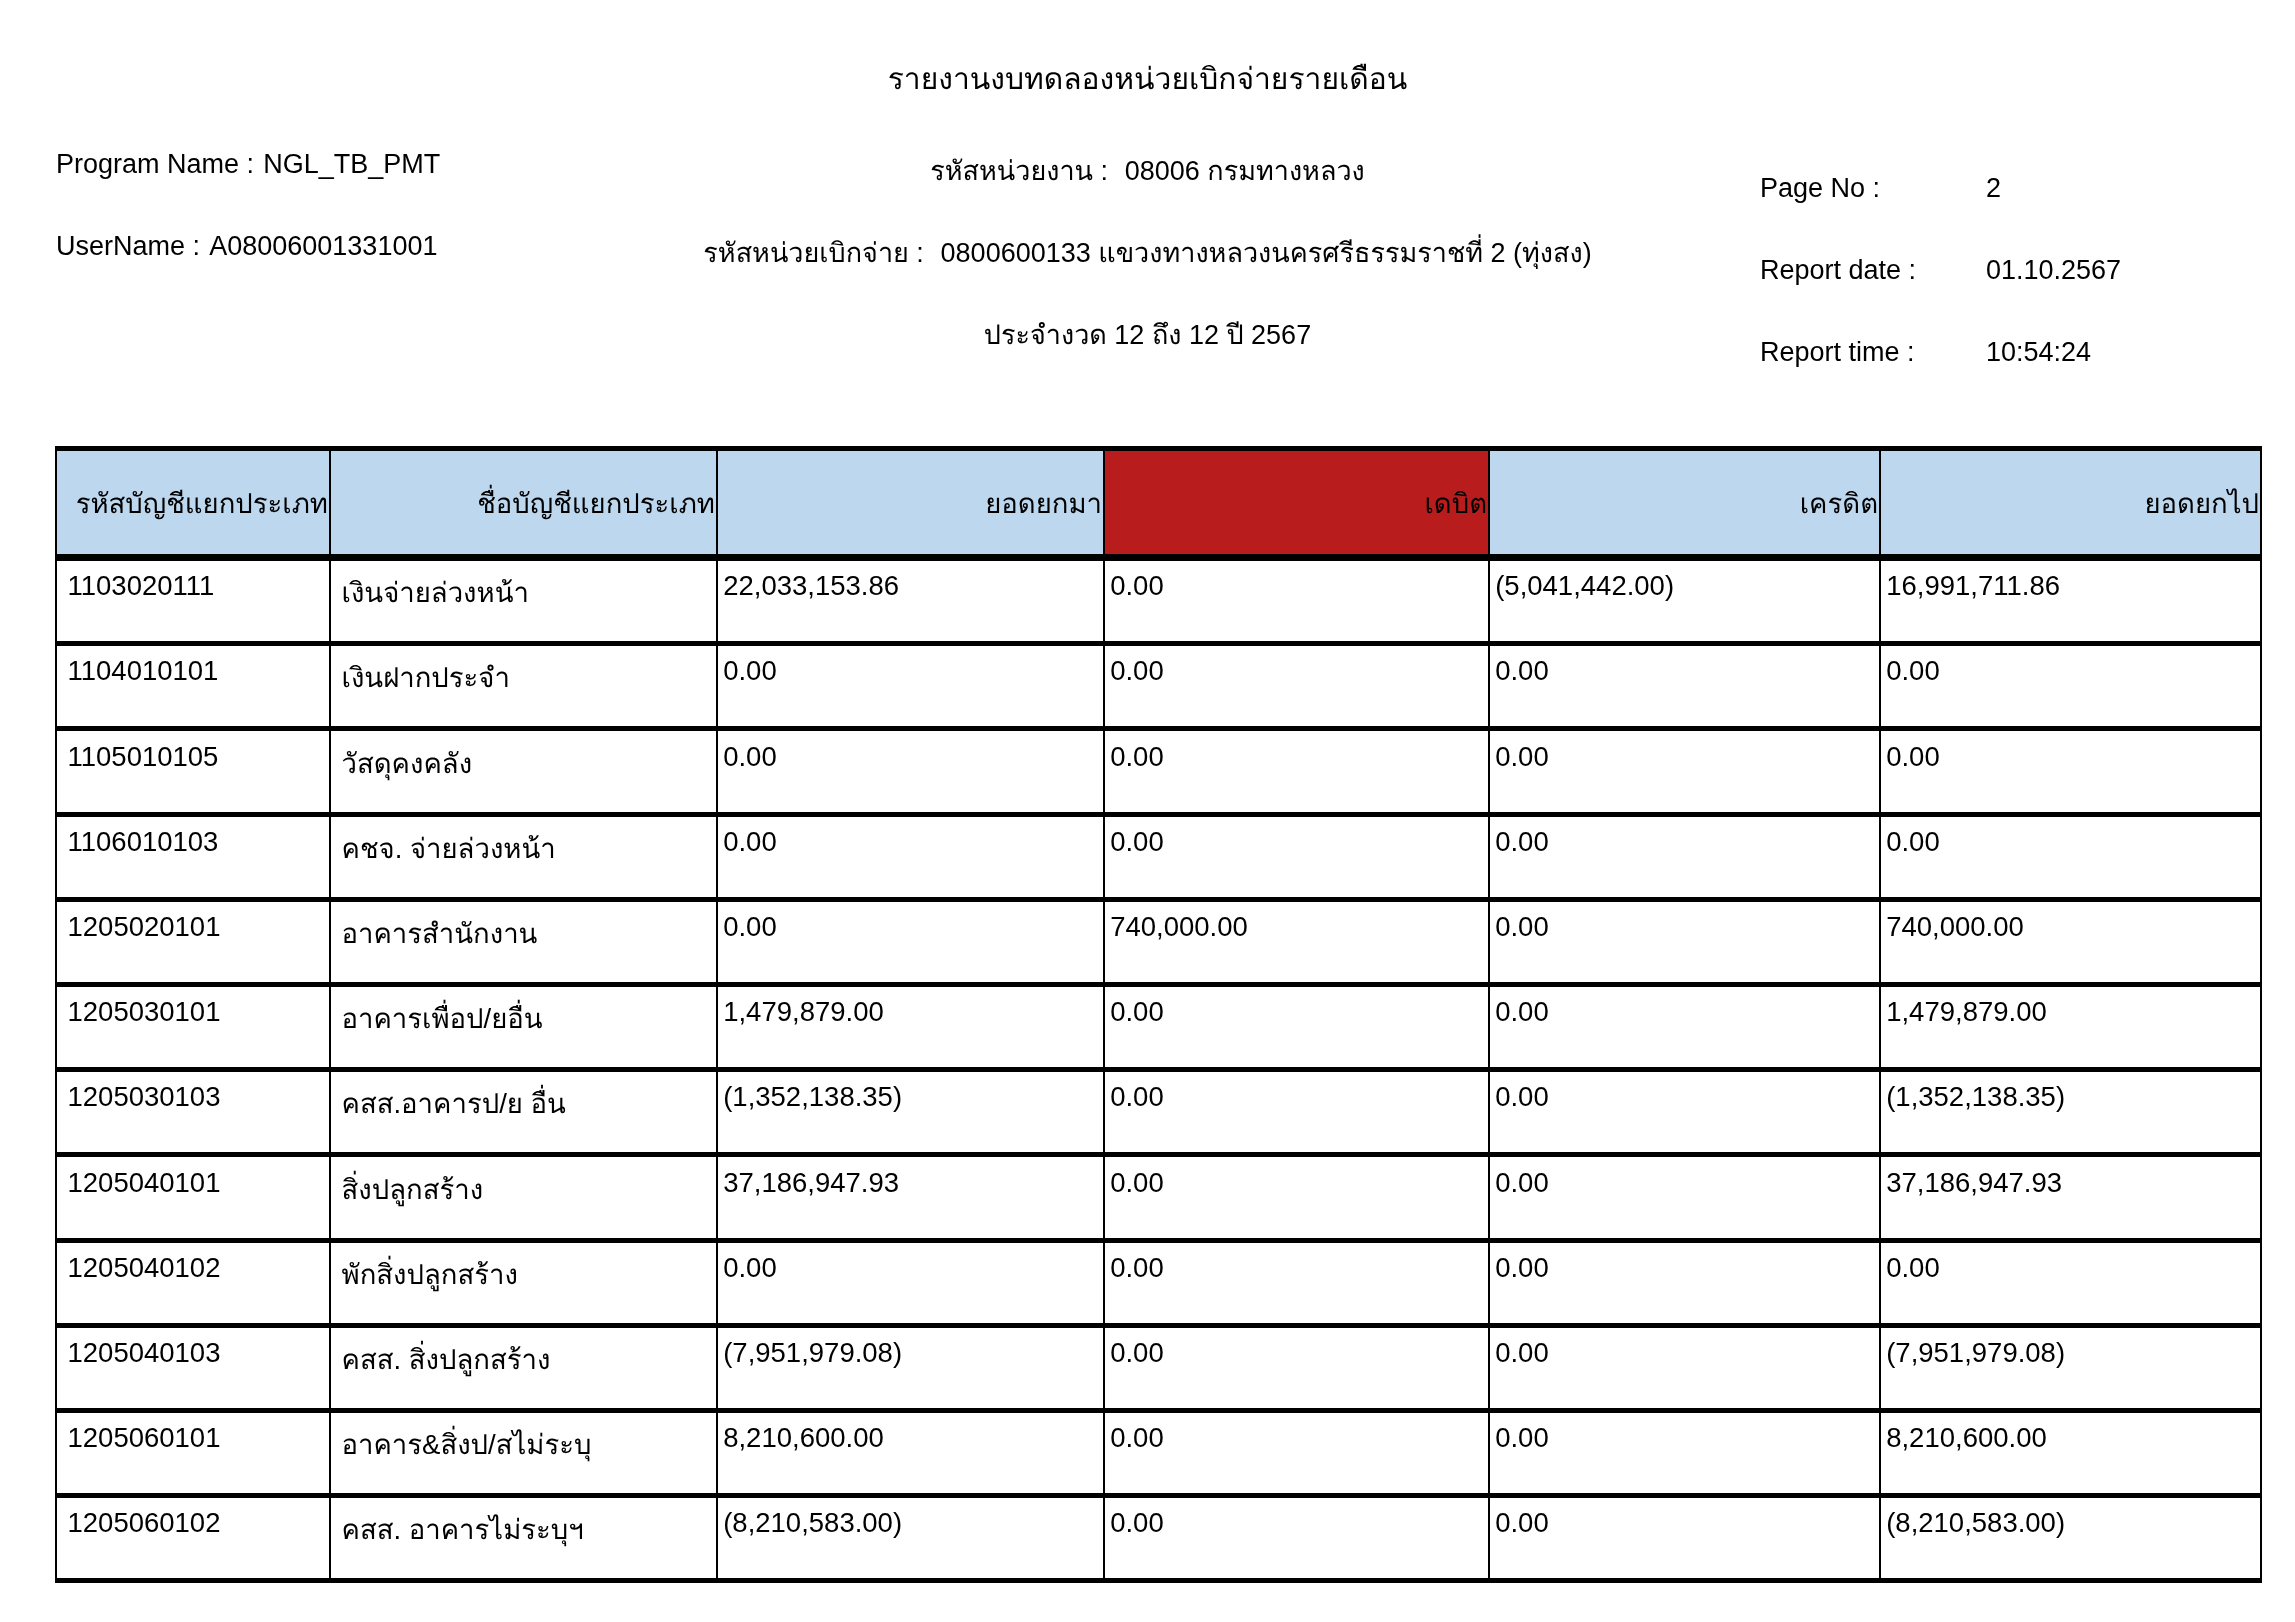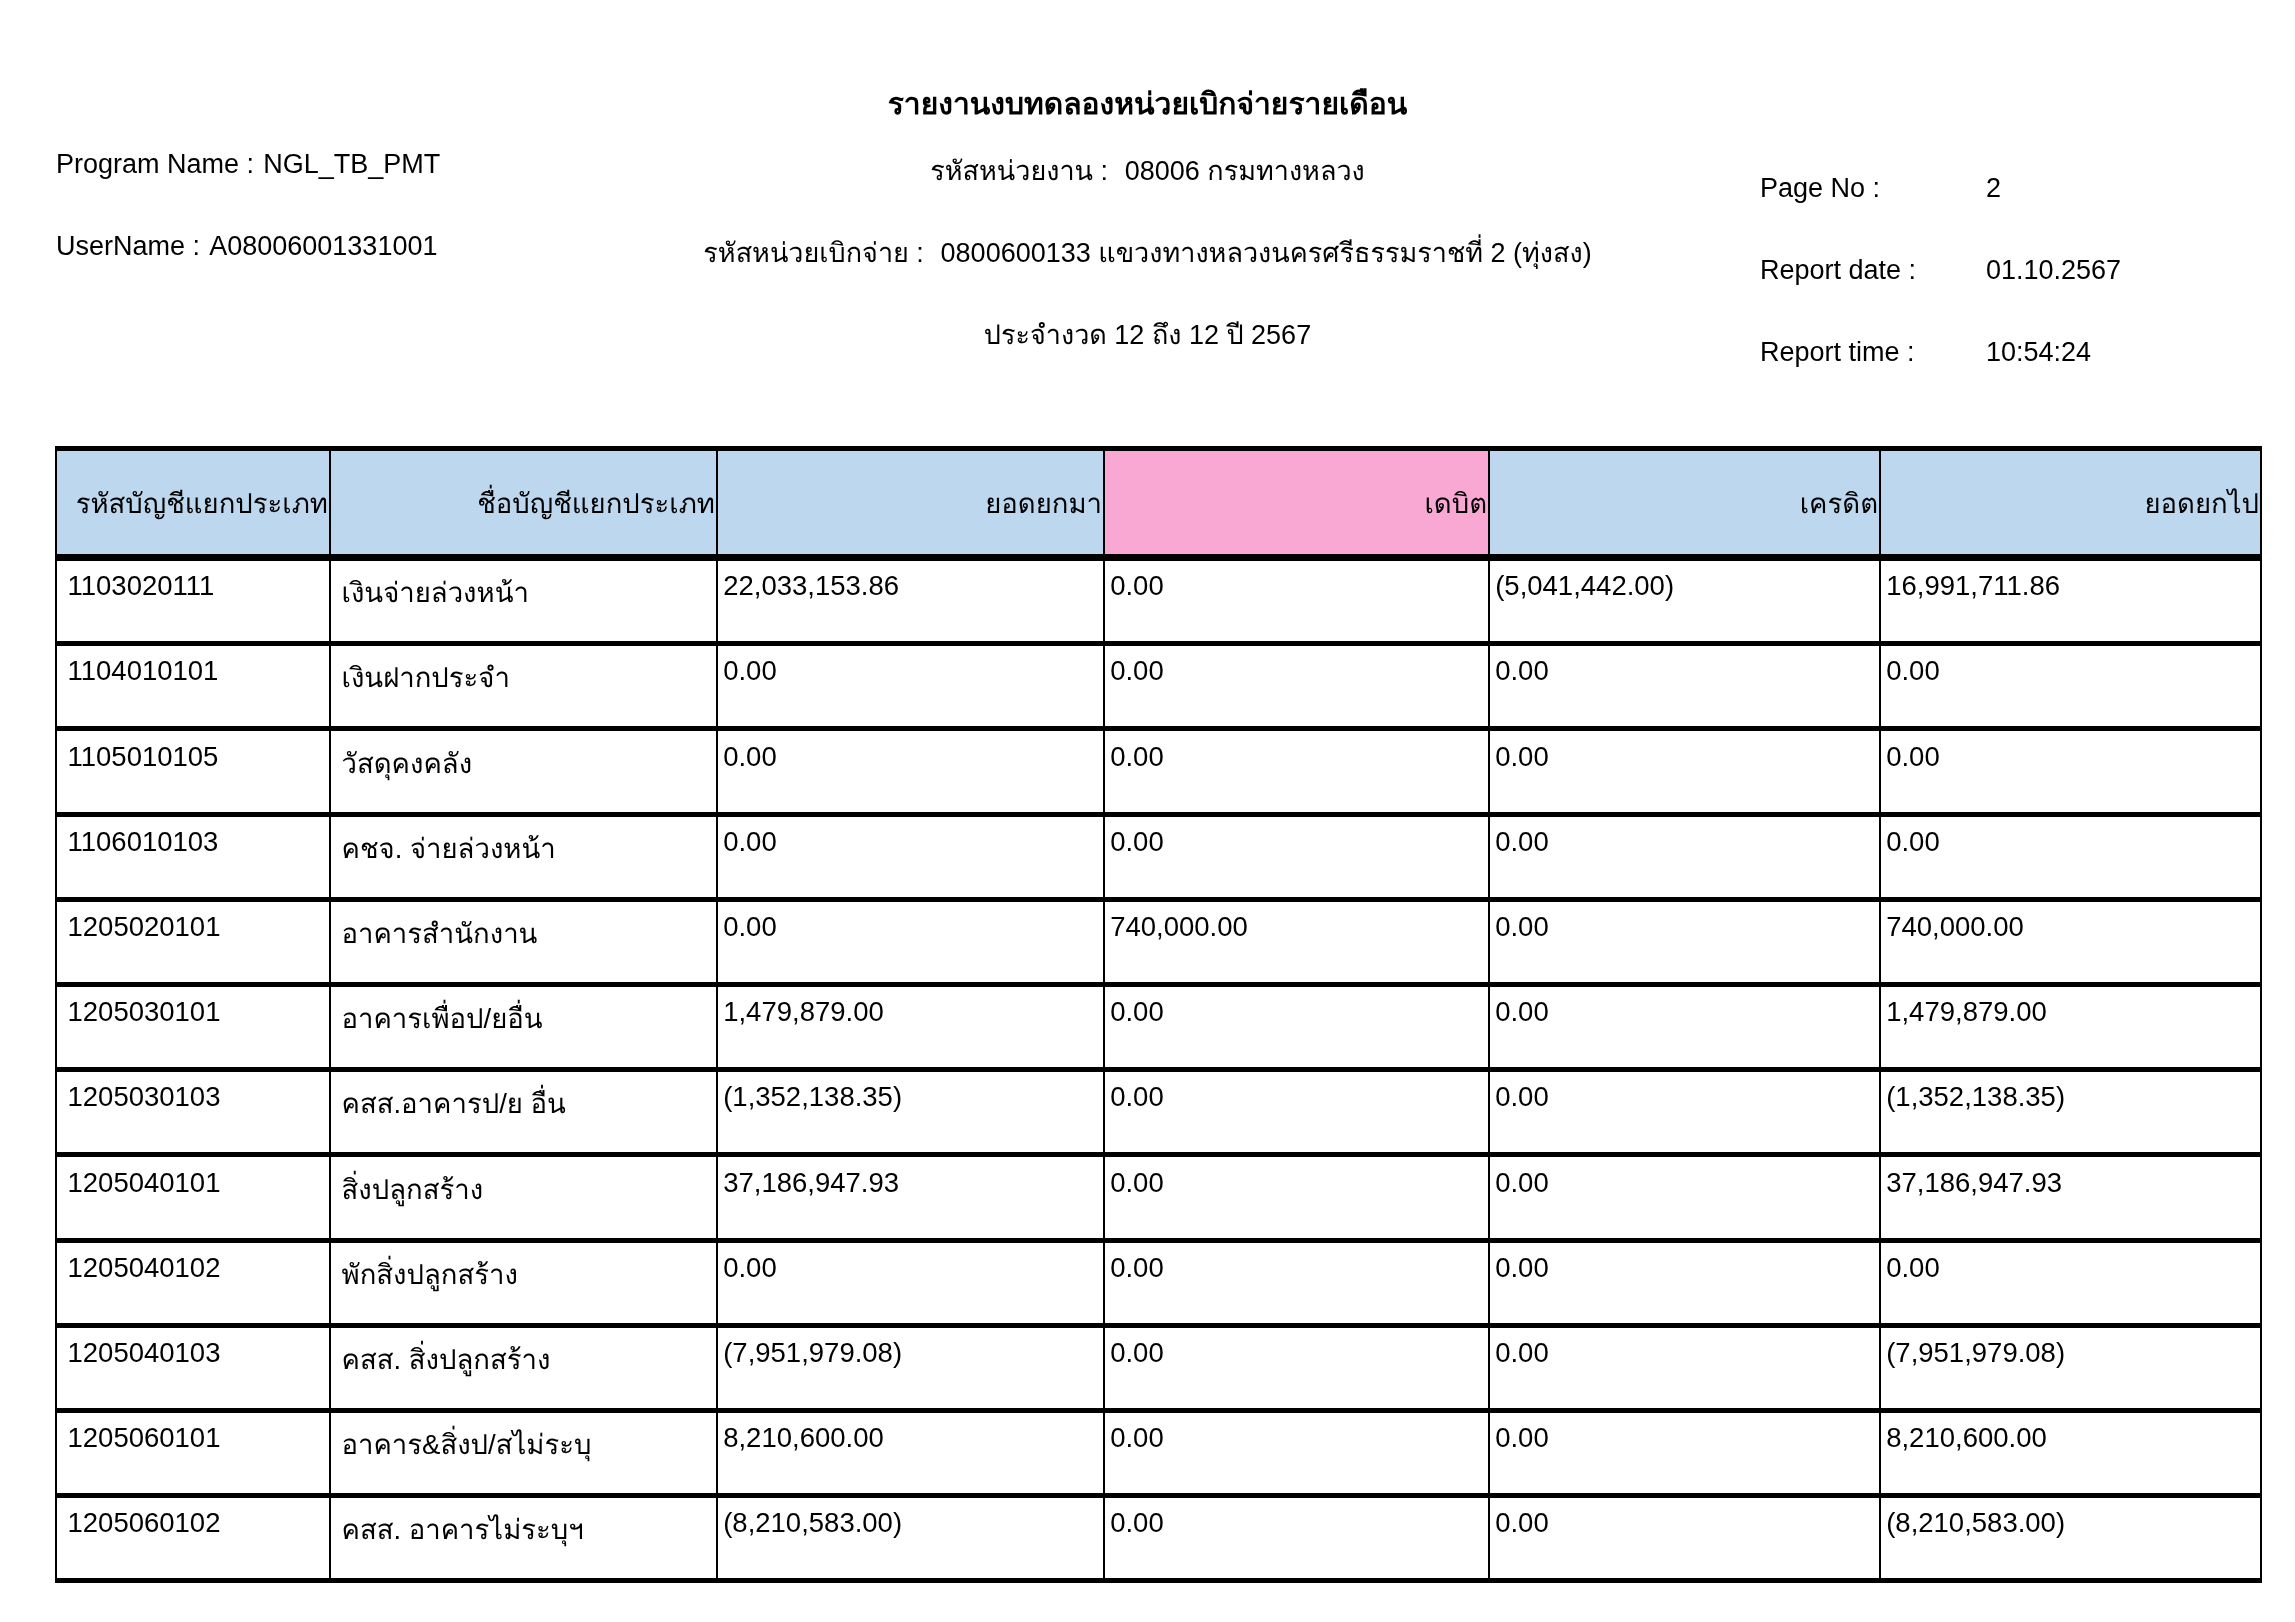--- a/index.html
+++ b/index.html
@@ -11,27 +11,26 @@
   }
   .page {
     position: relative;
     width: 2295px;
     height: 1622px;
     background: #ffffff;
     overflow: hidden;
   }
   .title {
     position: absolute;
-    top: 80px;
+    top: 55px;
     left: 0;
     width: 100%;
     text-align: center;
     font-size: 30px;
     white-space: nowrap;
-    font-weight: bold;
   }
   .meta-line {
     position: absolute;
     font-size: 27px;
     white-space: nowrap;
   }
   .meta-left { left: 56px; display: flex; gap: 9.2px; }
   .meta-center { left: 0; width: 100%; text-align: center; }
   .meta-center span { margin: 0 4.6px; text-align: right; }
   .row-1 { top: 149px; }
@@ -119,21 +118,21 @@
       <col style="width:387px">
       <col style="width:385px">
       <col style="width:391px">
       <col style="width:381px">
     </colgroup>
     <thead>
       <tr>
         <th style="background: rgb(189, 215, 238);">รหัสบัญชีแยกประเภท</th>
         <th style="background: rgb(189, 215, 238);">ชื่อบัญชีแยกประเภท</th>
         <th style="background: rgb(189, 215, 238);">ยอดยกมา</th>
-        <th style="background: #f9a8d4;">เดบิต</th>
+        <th style="background: #b91c1c;">เดบิต</th>
         <th style="background: rgb(189, 215, 238); padding-left: 40px;">เครดิต</th>
         <th style="background: rgb(189, 215, 238);">ยอดยกไป</th>
       </tr>
     </thead>
     <tbody>
         <tr>
           <td class="left">1103020111</td>
           <td class="left">เงินจ่ายล่วงหน้า</td>
           <td class="num">22,033,153.86</td>
           <td class="num">0.00</td>

